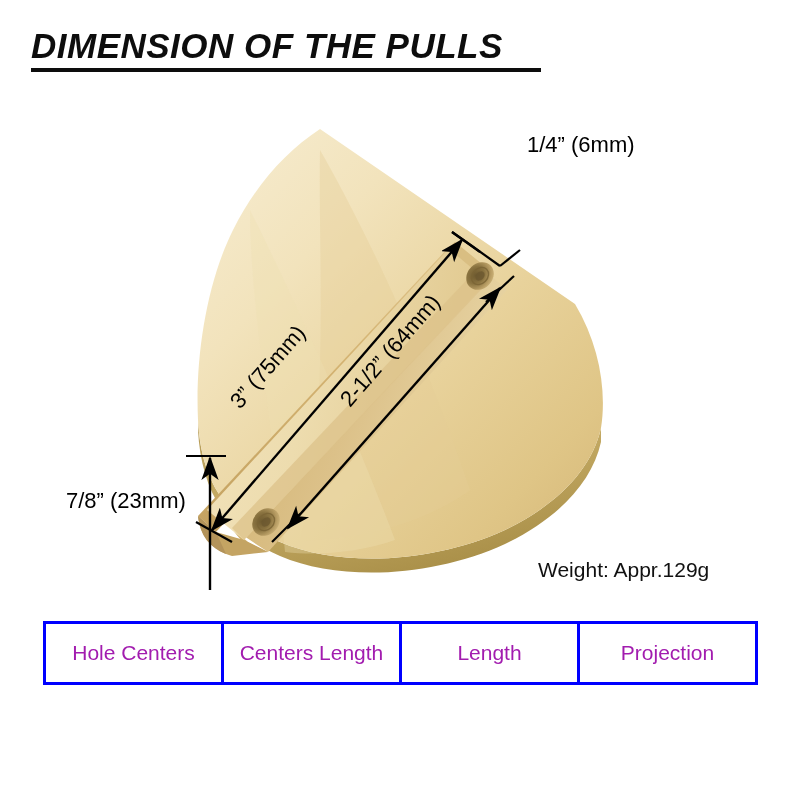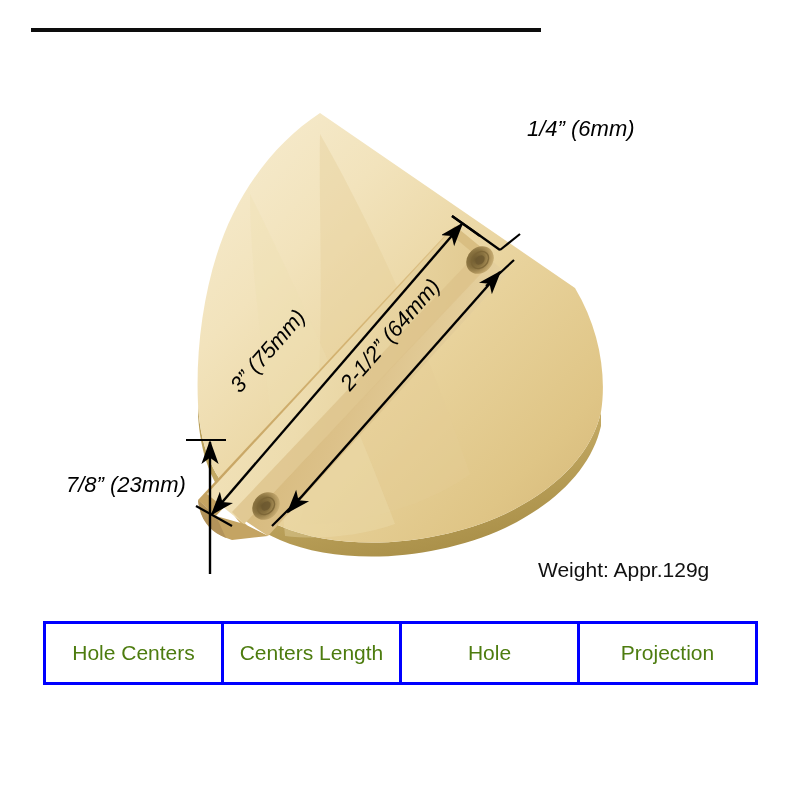--- a/index.html
+++ b/index.html
@@ -37,24 +37,23 @@
     margin-top: 2px;
     height: 4px;
     width: 510px;
     background: #0d0d0d;
   }
 
   
   .stage {
     position: absolute;
     left: 0;
-    top: 74px;
+    top: 90px;
     width: 728px;
     height: 500px;
-    font-style: italic;
   }
   .stage svg {
     display: block;
   }
 
   
   .weight-note {
     position: absolute;
     left: 538px;
     top: 558px;
@@ -74,39 +73,40 @@
   table.spec-table {
     border-collapse: collapse;
     width: 715px;
     table-layout: fixed;
   }
   table.spec-table td {
     border: 3px solid #0000ff;
     text-align: center;
     vertical-align: middle;
     font-family: "Liberation Sans", sans-serif;
-    color: #4d7c0f;
+    color: #a21caf;
   }
   table.spec-table tr.head-row td {
     height: 56px;
     font-size: 21px;
   }
   table.spec-table tr.value-row td {
     height: 68px;
     font-size: 20px;
     line-height: 26px;
   }
   .cell-sub {
     display: block;
   }
 </style>
 </head>
 <body>
 
 <div class="title-block">
+  <div class="title-text">DIMENSION OF THE PULLS</div>
   <div class="title-rule"></div>
 </div>
 
 <div class="stage">
   <svg width="800" height="500" viewBox="0 0 800 500" xmlns="http://www.w3.org/2000/svg">
     <defs>
 
       <linearGradient id="discGrad" x1="0" y1="0" x2="1" y2="1">
         <stop offset="0%" stop-color="#F7EDD2"></stop>
         <stop offset="28%" stop-color="#F2E3BC"></stop>
@@ -274,18 +274,18 @@
 </div>
 
 <div class="weight-note">Weight: Appr.129g</div>
 
 <div class="spec-table-wrap">
   <table class="spec-table">
     <tbody>
       <tr class="head-row">
         <td>Hole Centers</td>
         <td>Centers Length</td>
-        <td>Hole</td>
+        <td>Length</td>
         <td>Projection</td>
       </tr>
     </tbody>
   </table>
 </div>
 
 </body></html>

